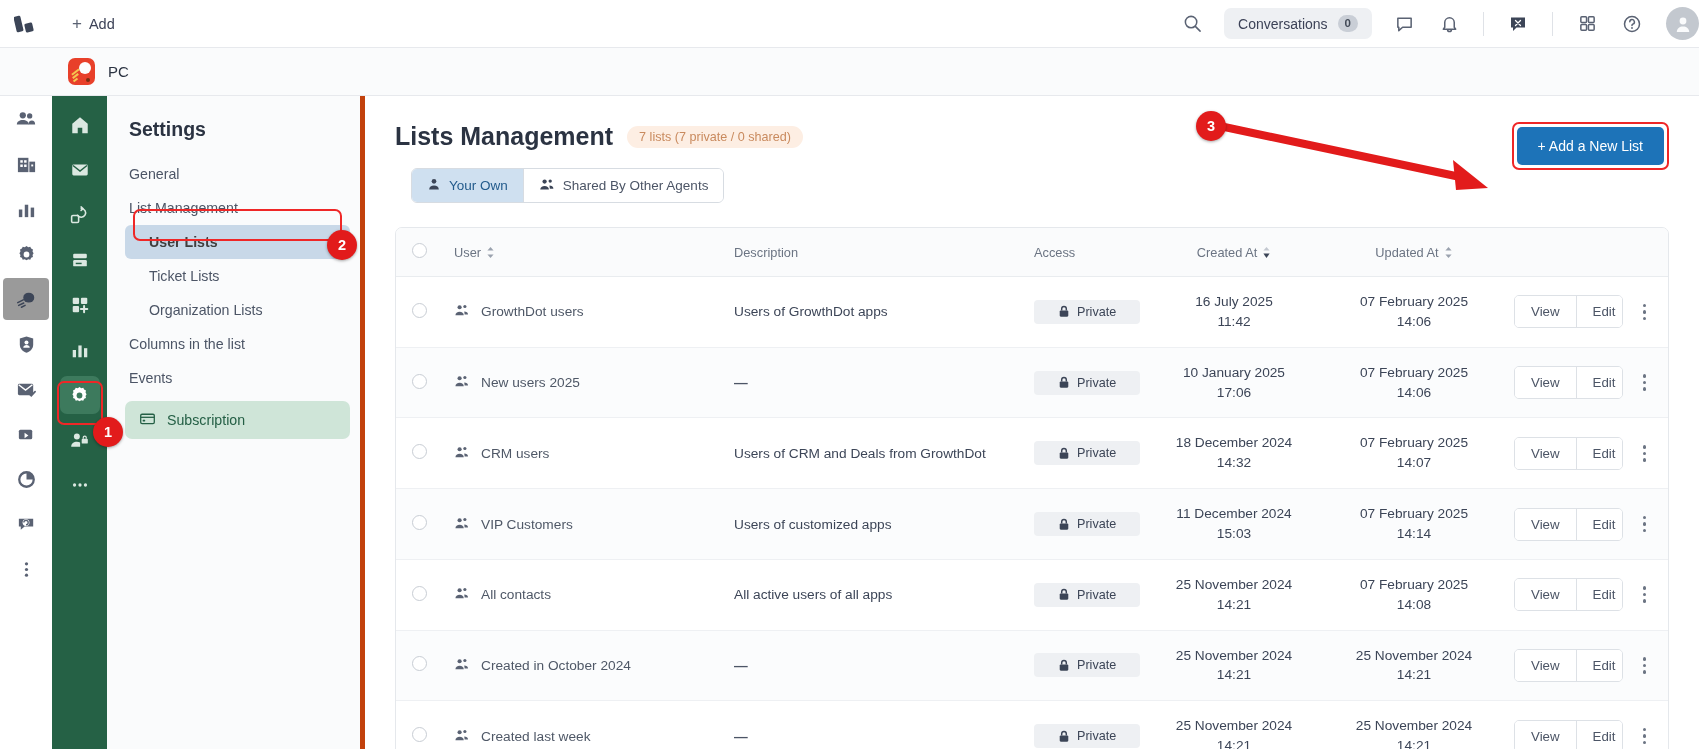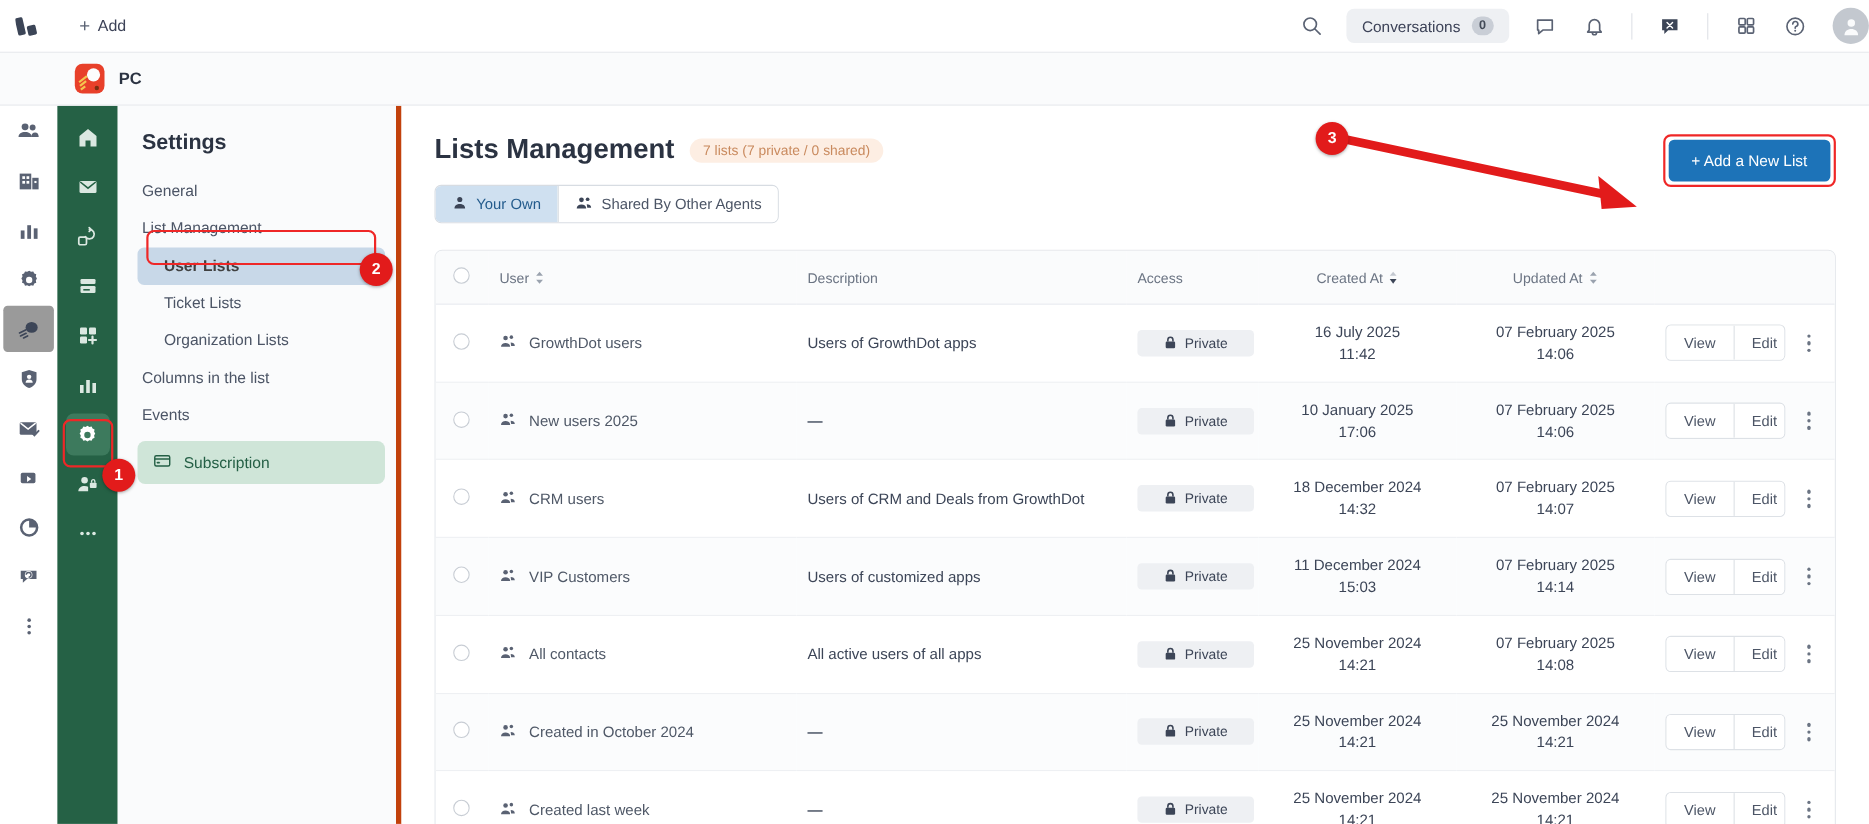--- a/index.html
+++ b/index.html
@@ -64,21 +64,21 @@
     position: absolute; right: 4px; top: 4px; width: 12px; height: 12px;
     border-radius: 50%; background: #fdfdfd;
   }
   .product-logo .s1, .product-logo .s2, .product-logo .s3 {
     position: absolute; height: 2px; background: #f4c64f; transform: rotate(-38deg);
   }
   .product-logo .s1 { width: 9px; left: 3px; top: 13px; }
   .product-logo .s2 { width: 7px; left: 4px; top: 17px; }
   .product-logo .s3 { width: 5px; left: 5px; top: 21px; }
   .product-logo .dot { position: absolute; right: 5px; bottom: 3px; width: 4px; height: 4px; border-radius: 50%; background: #7a2f12; }
-  .product-name { font-size: 15px; font-weight: 700; color: #2b3342; }
+  .product-name { font-size: 15px; font-weight: 400; color: #2b3342; }
 
   
   .body-wrap { flex: 1; display: flex; min-height: 0; position: relative; }
 
   
   .rail {
     width: 52px; min-width: 52px; background: #ffffff;
     display: flex; flex-direction: column; align-items: center;
     padding-top: 8px; gap: 3px;
     position: absolute; left: 0; top: -96px; bottom: 0; height: 749px; z-index: 20;
@@ -129,21 +129,21 @@
   }
   .page-head { display: flex; align-items: flex-start; }
   .page-title-row { display: flex; align-items: center; gap: 14px; }
   .page-title { font-size: 25px; font-weight: 700; color: #2b3342; }
   .count-pill {
     background: #fdeee3; color: #c98a5e; font-size: 12.6px;
     border-radius: 11px; padding: 4px 12px;
   }
   .tabs {
     display: inline-flex; border: 1px solid #d7dce2; border-radius: 6px;
-    overflow: hidden; margin-top: 17px; background: #fff;
+    overflow: hidden; margin-top: 17px; background: #fff; margin-left: 16px;
   }
   .tab {
     display: flex; align-items: center; gap: 8px;
     font-size: 13.5px; color: #4c5566; padding: 8px 15px; cursor: pointer;
     background: #fff;
   }
   .tab.active { background: #cfe0f0; color: #235b8c; }
   .tab + .tab { border-left: 1px solid #d7dce2; }
 
   .add-btn {
@@ -180,21 +180,21 @@
   tbody td {
     font-size: 13.7px; color: #3c4557; padding: 15px 10px;
     border-bottom: 1px solid #eef0f3; vertical-align: middle;
   }
   tbody tr:last-child td { border-bottom: none; }
   tbody tr:nth-child(even) { background: #fbfcfd; }
   .cell-name { display: flex; align-items: center; gap: 11px; }
   .name-link { color: #4f5867; cursor: pointer; }
   .dash { color: #4c5566; font-weight: 700; }
   .access-badge {
-    display: inline-flex; gap: 7px;
+    display: inline-flex; align-items: center; gap: 7px;
     background: #eef0f3; border-radius: 4px; padding: 5px 24px;
     font-size: 12.6px; color: #3c4557;
   }
   .date-cell { text-align: center; line-height: 1.45; color: #3c4557; }
   .actions-cell { text-align: right; padding-right: 18px !important; }
   .actions-inner { display: flex; align-items: center; justify-content: flex-end; gap: 16px; }
   .btn-group { display: inline-flex; border: 1px solid #dde1e6; border-radius: 5px; overflow: hidden; }
   .btn-group button {
     background: #fff; border: none; font-size: 13.3px; color: #4c5566;
     padding: 8px 16px; cursor: pointer; font-family: "Liberation Sans", sans-serif;

